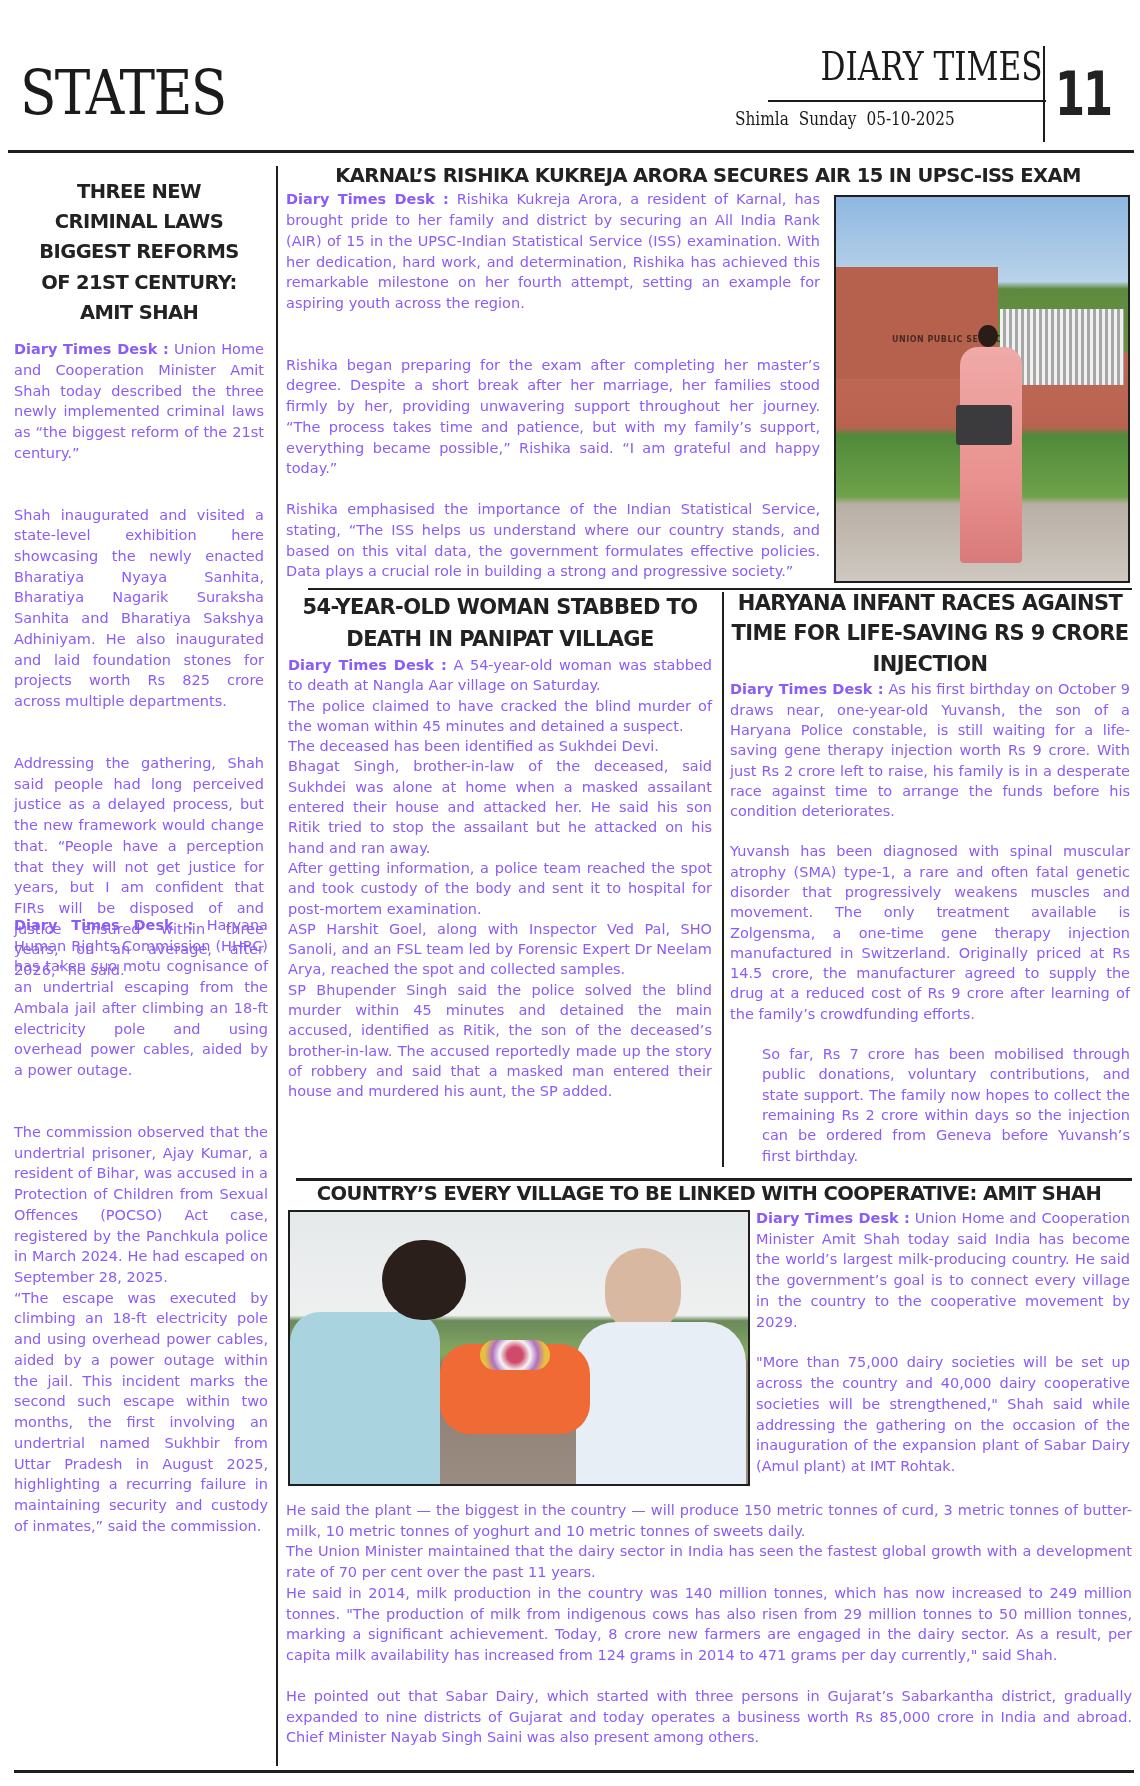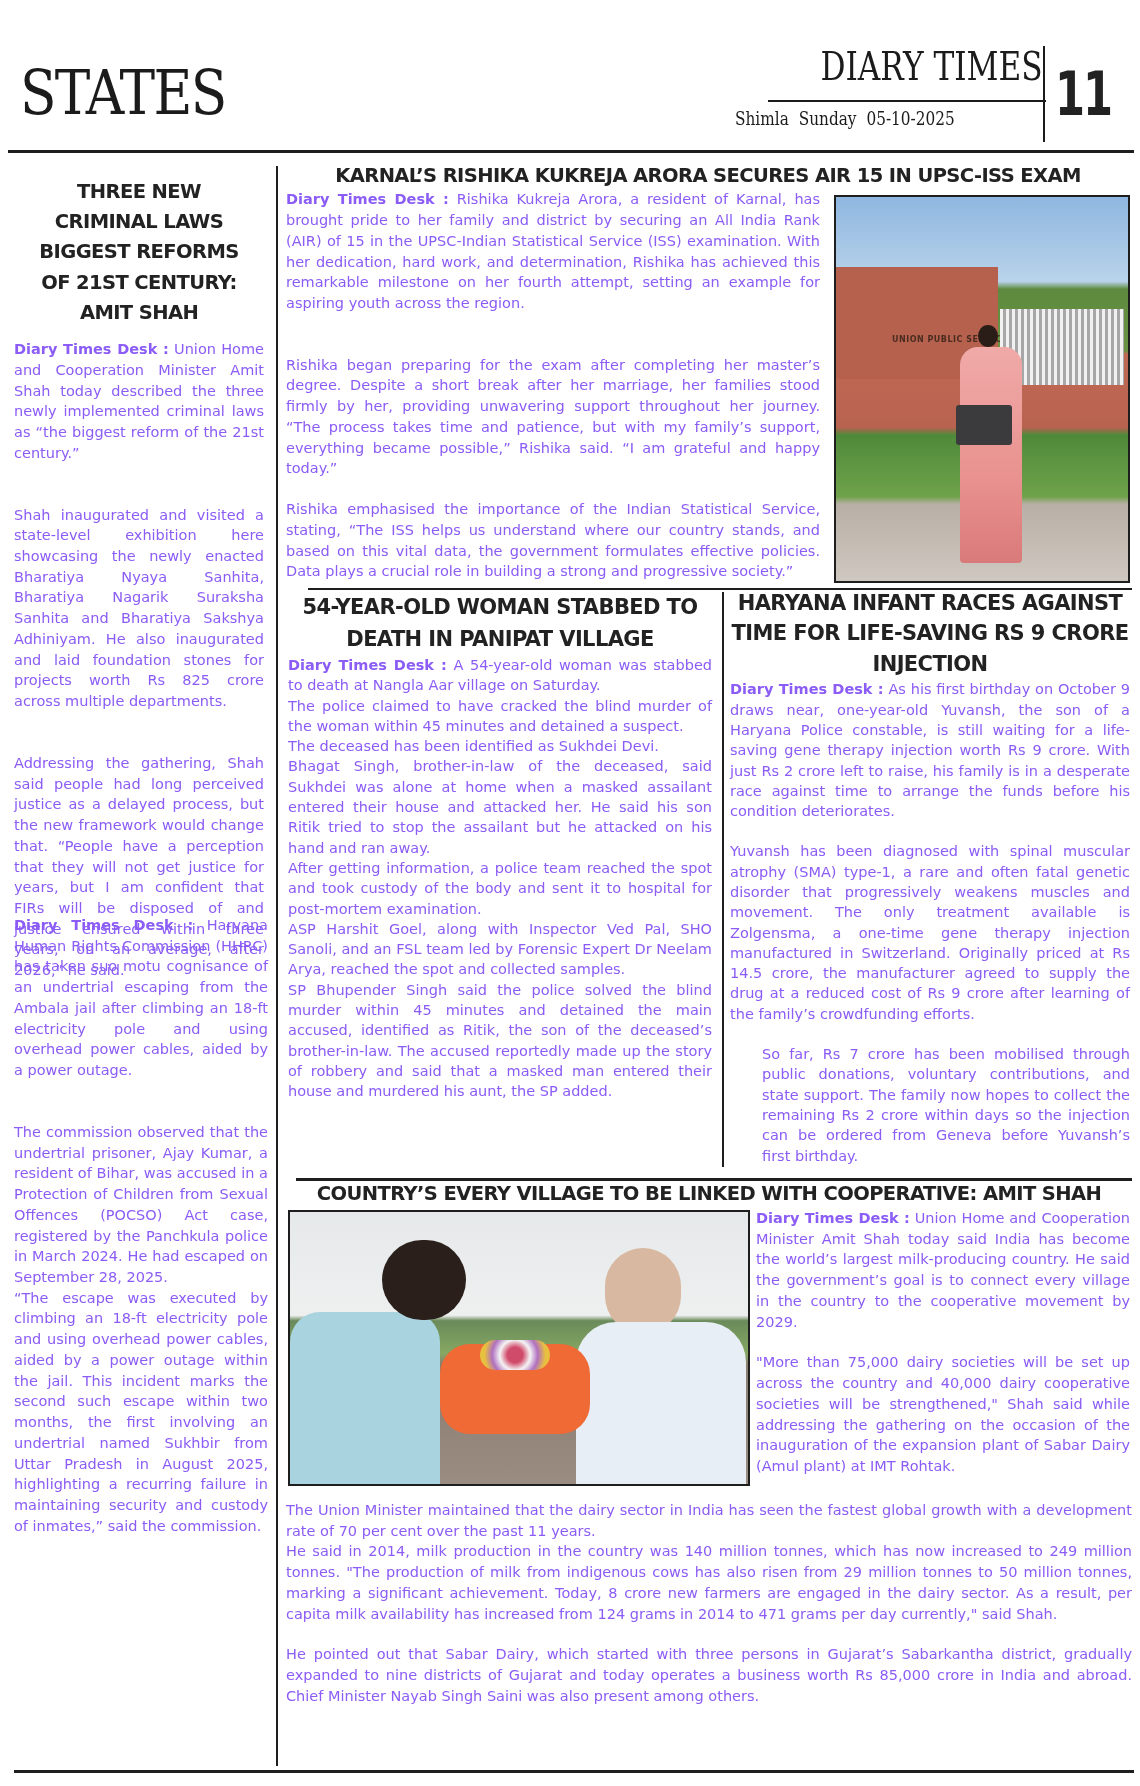--- a/index.html
+++ b/index.html
@@ -112,19 +112,20 @@
     <div class="abs" style="left:315px; top:36px; width:76px; height:86px; border-radius:38px; background:#d8b8a0;"></div>
     <div class="abs" style="left:286px; top:110px; width:170px; height:162px; background:#e8eef6; border-radius:40px 40px 0 0;"></div>
     <div class="abs" style="left:150px; top:132px; width:150px; height:90px; border-radius:30px; background:#f06a35;"></div>
     <div class="abs" style="left:190px; top:128px; width:70px; height:30px; border-radius:15px; background:radial-gradient(circle,#d04a6a 20%,#f4f4f4 40%,#b070c0 60%,#e8c040 80%);"></div>
   </div>
   <div class="body abs" style="left:470px; top:28px; width:374px; font-size:14.5px; line-height:1.43;">
     <p><span class="desk">Diary Times Desk :</span> <span>Union Home and Cooperation Minister Amit Shah today said India has become the world’s largest milk-producing country. He said the government’s goal is to connect every village in the country to the cooperative movement by 2029.</span></p>
     <p style="margin-top:20px;">"More than 75,000 dairy societies will be set up across the country and 40,000 dairy cooperative societies will be strengthened," Shah said while addressing the gathering on the occasion of the inauguration of the expansion plant of Sabar Dairy (Amul plant) at IMT Rohtak.</p>
   </div>
   <div class="body abs" style="left:0; top:320px; width:846px; font-size:14.5px; line-height:1.43;">
+    <p>He said the plant — the biggest in the country — will produce 150 metric tonnes of curd, 3 metric tonnes of butter-milk, 10 metric tonnes of yoghurt and 10 metric tonnes of sweets daily.</p>
     <p>The Union Minister maintained that the dairy sector in India has seen the fastest global growth with a development rate of 70 per cent over the past 11 years.</p>
     <p>He said in 2014, milk production in the country was 140 million tonnes, which has now increased to 249 million tonnes. "The production of milk from indigenous cows has also risen from 29 million tonnes to 50 million tonnes, marking a significant achievement. Today, 8 crore new farmers are engaged in the dairy sector. As a result, per capita milk availability has increased from 124 grams in 2014 to 471 grams per day currently," said Shah.</p>
     <p style="margin-top:20px;">He pointed out that Sabar Dairy, which started with three persons in Gujarat’s Sabarkantha district, gradually expanded to nine districts of Gujarat and today operates a business worth Rs 85,000 crore in India and abroad. Chief Minister Nayab Singh Saini was also present among others.</p>
   </div>
 </article>
 
 <div class="abs hrule" style="left:14px; top:1770px; width:1120px; height:3px;"></div>
 
 </body></html>

